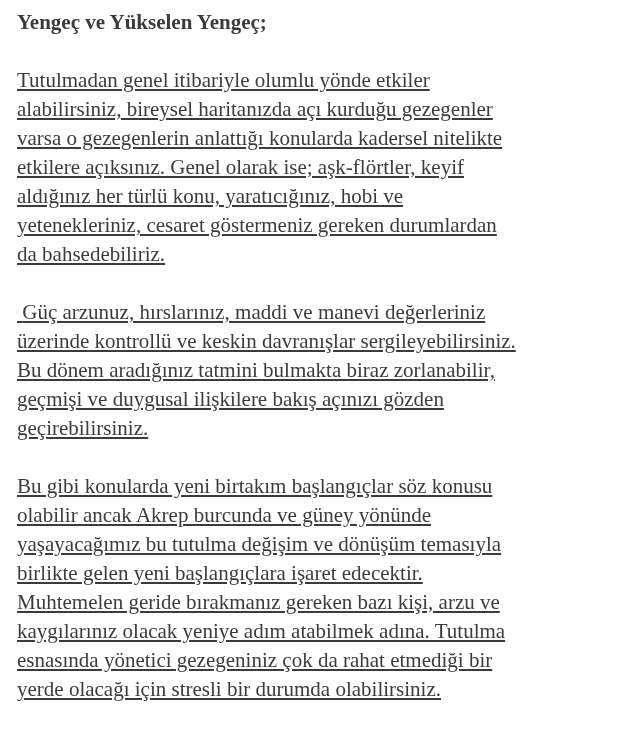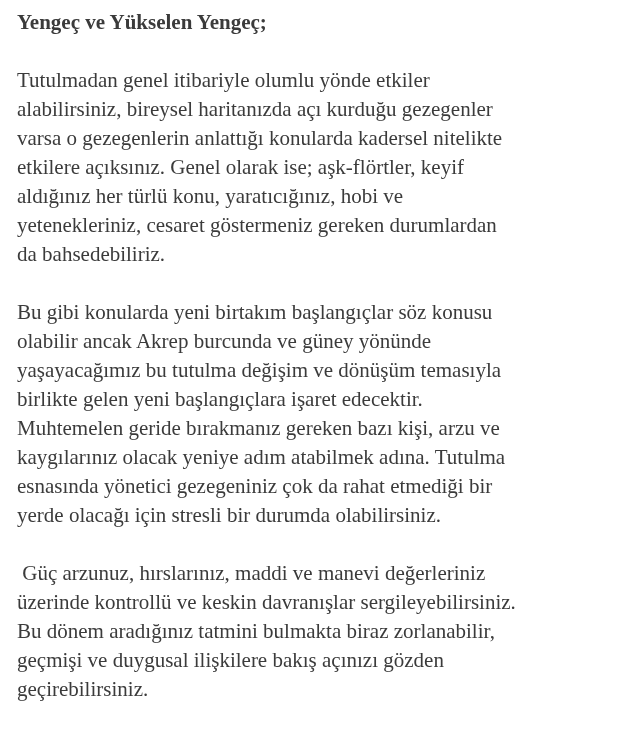--- a/index.html
+++ b/index.html
@@ -21,20 +21,21 @@
     font-family: "Liberation Serif", "DejaVu Serif", serif;
     font-size: 21px;
     line-height: 29px;
     color: #3b3b3b;
     -webkit-font-smoothing: antialiased;
   }
   .para {
     margin: 0 0 29px 0;
     white-space: pre-wrap;   
     font-weight: 400;
+    text-decoration: underline;
   }
   .heading {
     margin: 0 0 29px 0;
     white-space: pre-wrap;
     font-weight: 700;        
   }
 </style>
 </head>
 <body>
 
@@ -42,27 +43,27 @@
   <p class="heading">Yengeç ve Yükselen Yengeç;</p>
 
   <p class="para">Tutulmadan genel itibariyle olumlu yönde etkiler
 alabilirsiniz, bireysel haritanızda açı kurduğu gezegenler
 varsa o gezegenlerin anlattığı konularda kadersel nitelikte
 etkilere açıksınız. Genel olarak ise; aşk-flörtler, keyif
 aldığınız her türlü konu, yaratıcığınız, hobi ve
 yetenekleriniz, cesaret göstermeniz gereken durumlardan
 da bahsedebiliriz.</p>
 
+  <p class="para"> Güç arzunuz, hırslarınız, maddi ve manevi değerleriniz
+üzerinde kontrollü ve keskin davranışlar sergileyebilirsiniz.
+Bu dönem aradığınız tatmini bulmakta biraz zorlanabilir,
+geçmişi ve duygusal ilişkilere bakış açınızı gözden
+geçirebilirsiniz.</p>
+
   <p class="para">Bu gibi konularda yeni birtakım başlangıçlar söz konusu
 olabilir ancak Akrep burcunda ve güney yönünde
 yaşayacağımız bu tutulma değişim ve dönüşüm temasıyla
 birlikte gelen yeni başlangıçlara işaret edecektir.
 Muhtemelen geride bırakmanız gereken bazı kişi, arzu ve
 kaygılarınız olacak yeniye adım atabilmek adına. Tutulma
 esnasında yönetici gezegeniniz çok da rahat etmediği bir
 yerde olacağı için stresli bir durumda olabilirsiniz.</p>
-
-  <p class="para"> Güç arzunuz, hırslarınız, maddi ve manevi değerleriniz
-üzerinde kontrollü ve keskin davranışlar sergileyebilirsiniz.
-Bu dönem aradığınız tatmini bulmakta biraz zorlanabilir,
-geçmişi ve duygusal ilişkilere bakış açınızı gözden
-geçirebilirsiniz.</p>
 </div>
 
 </body></html>

